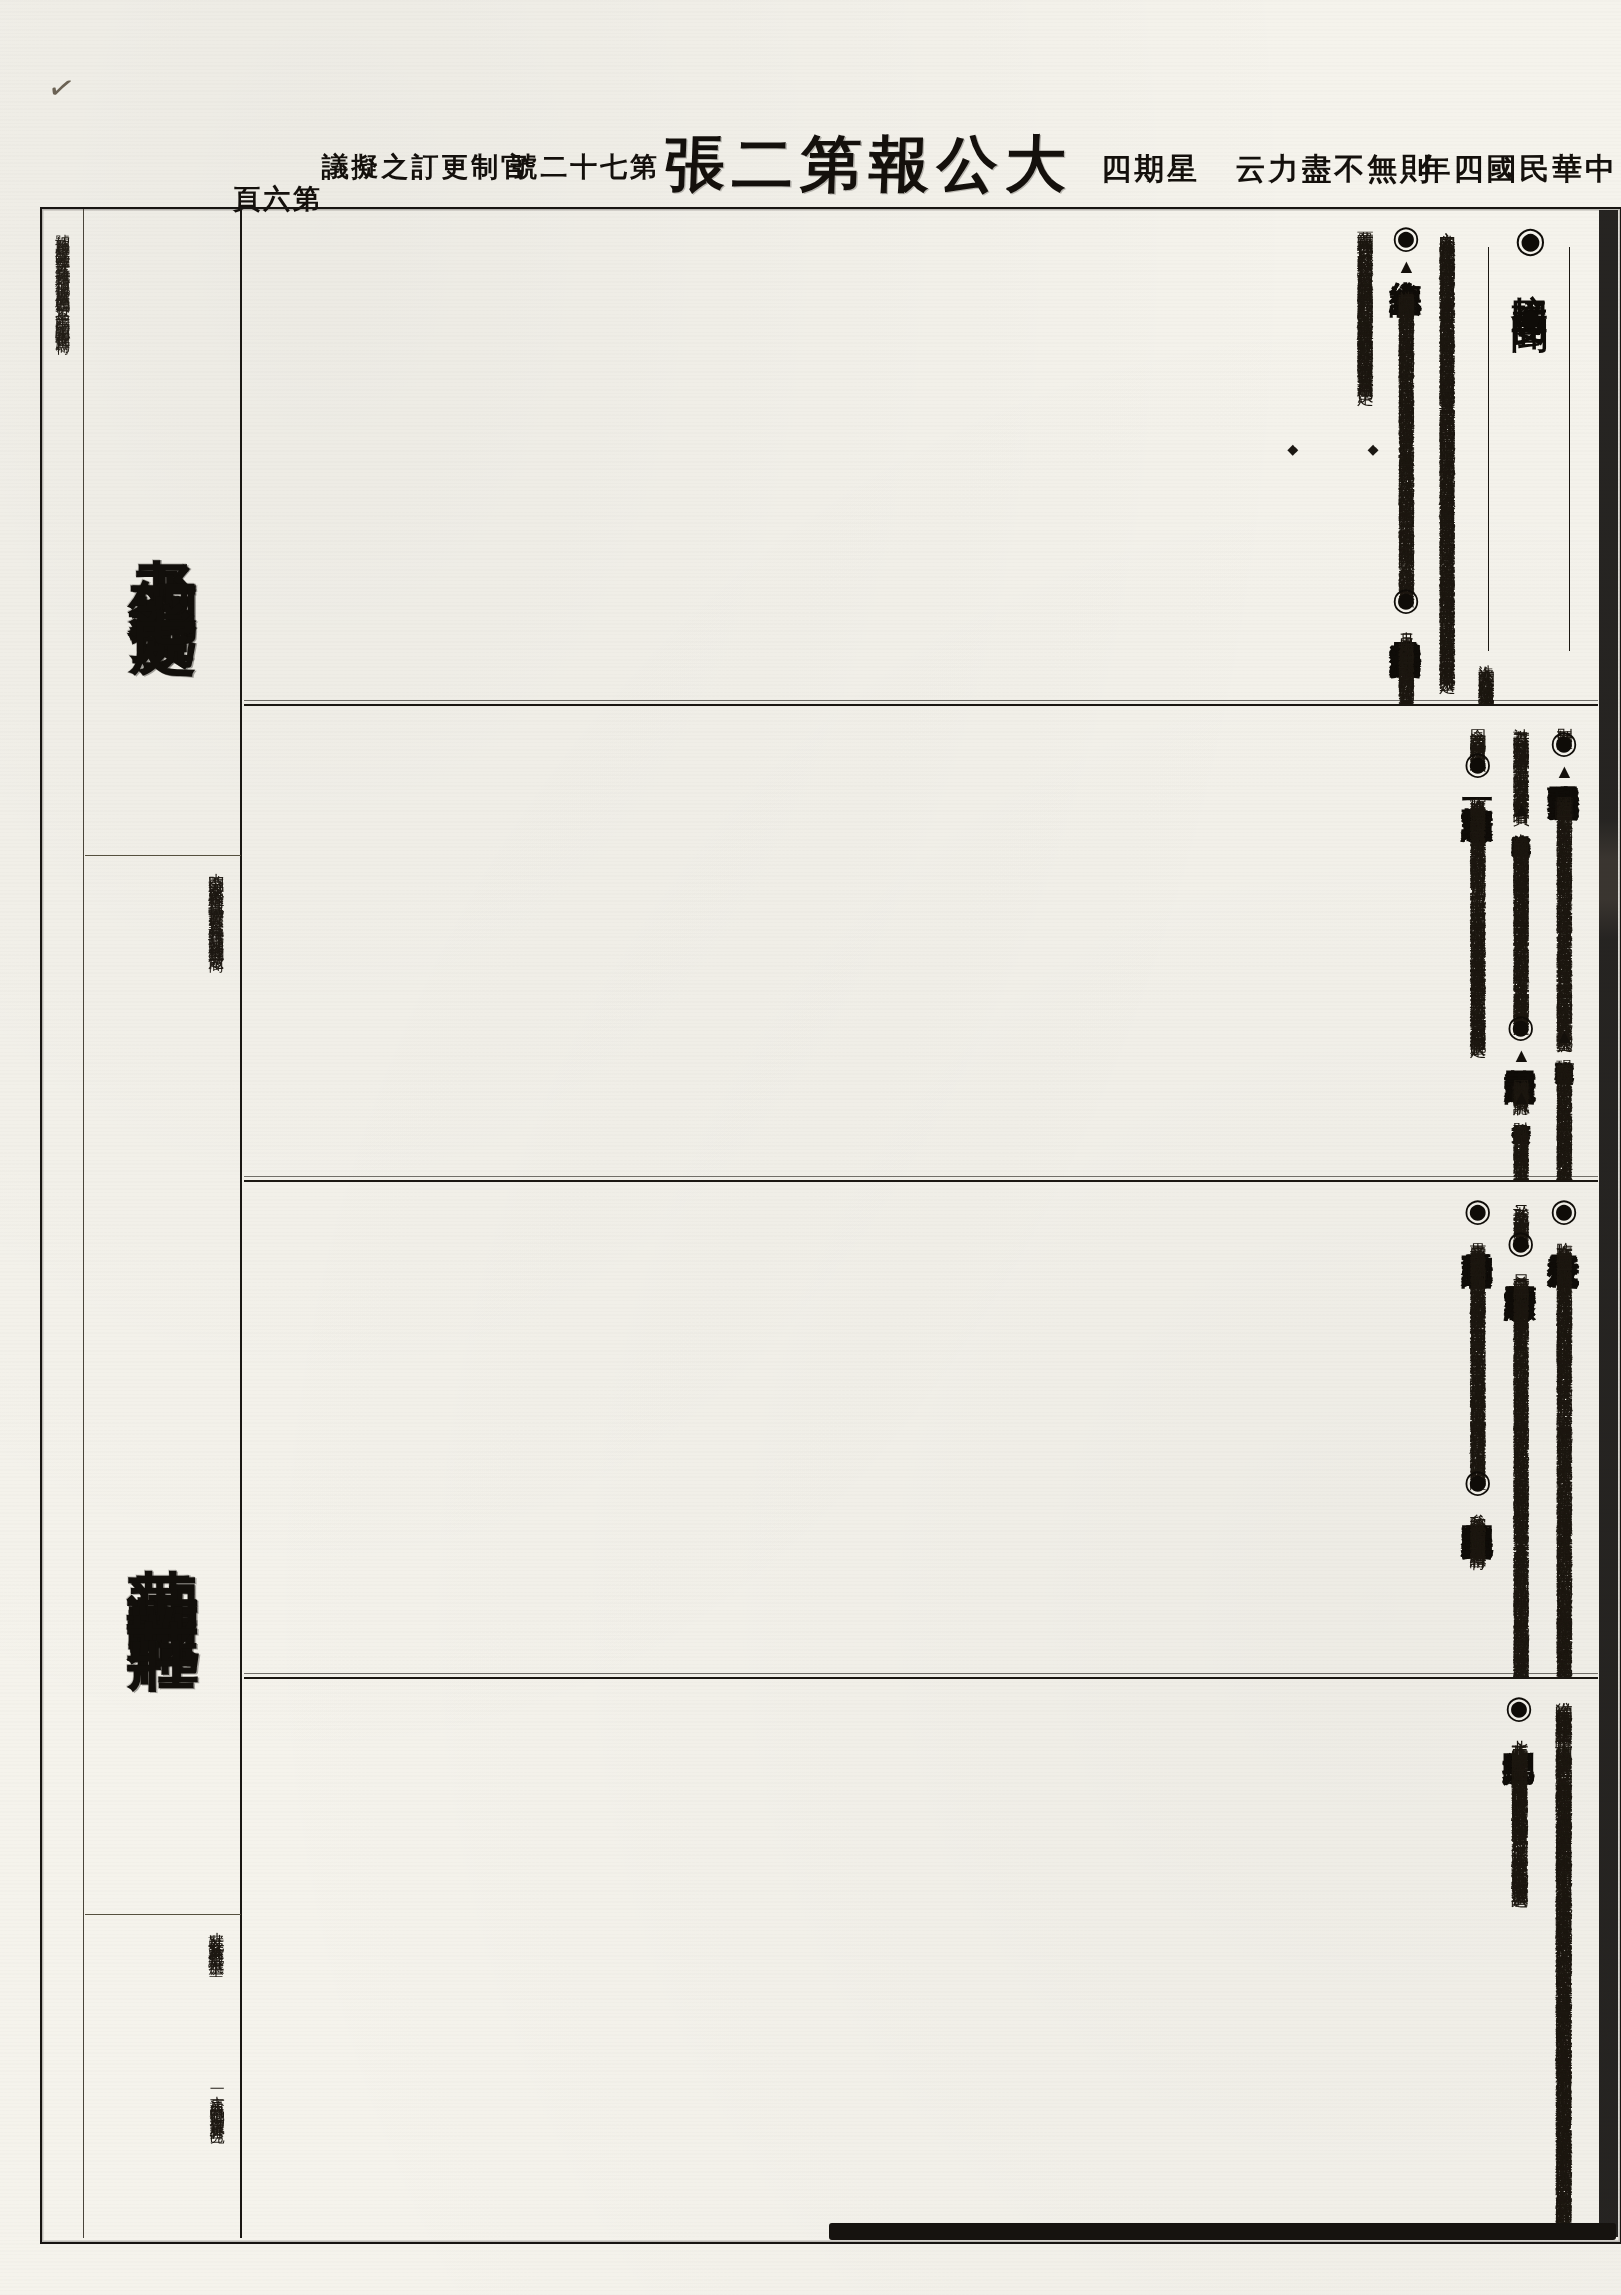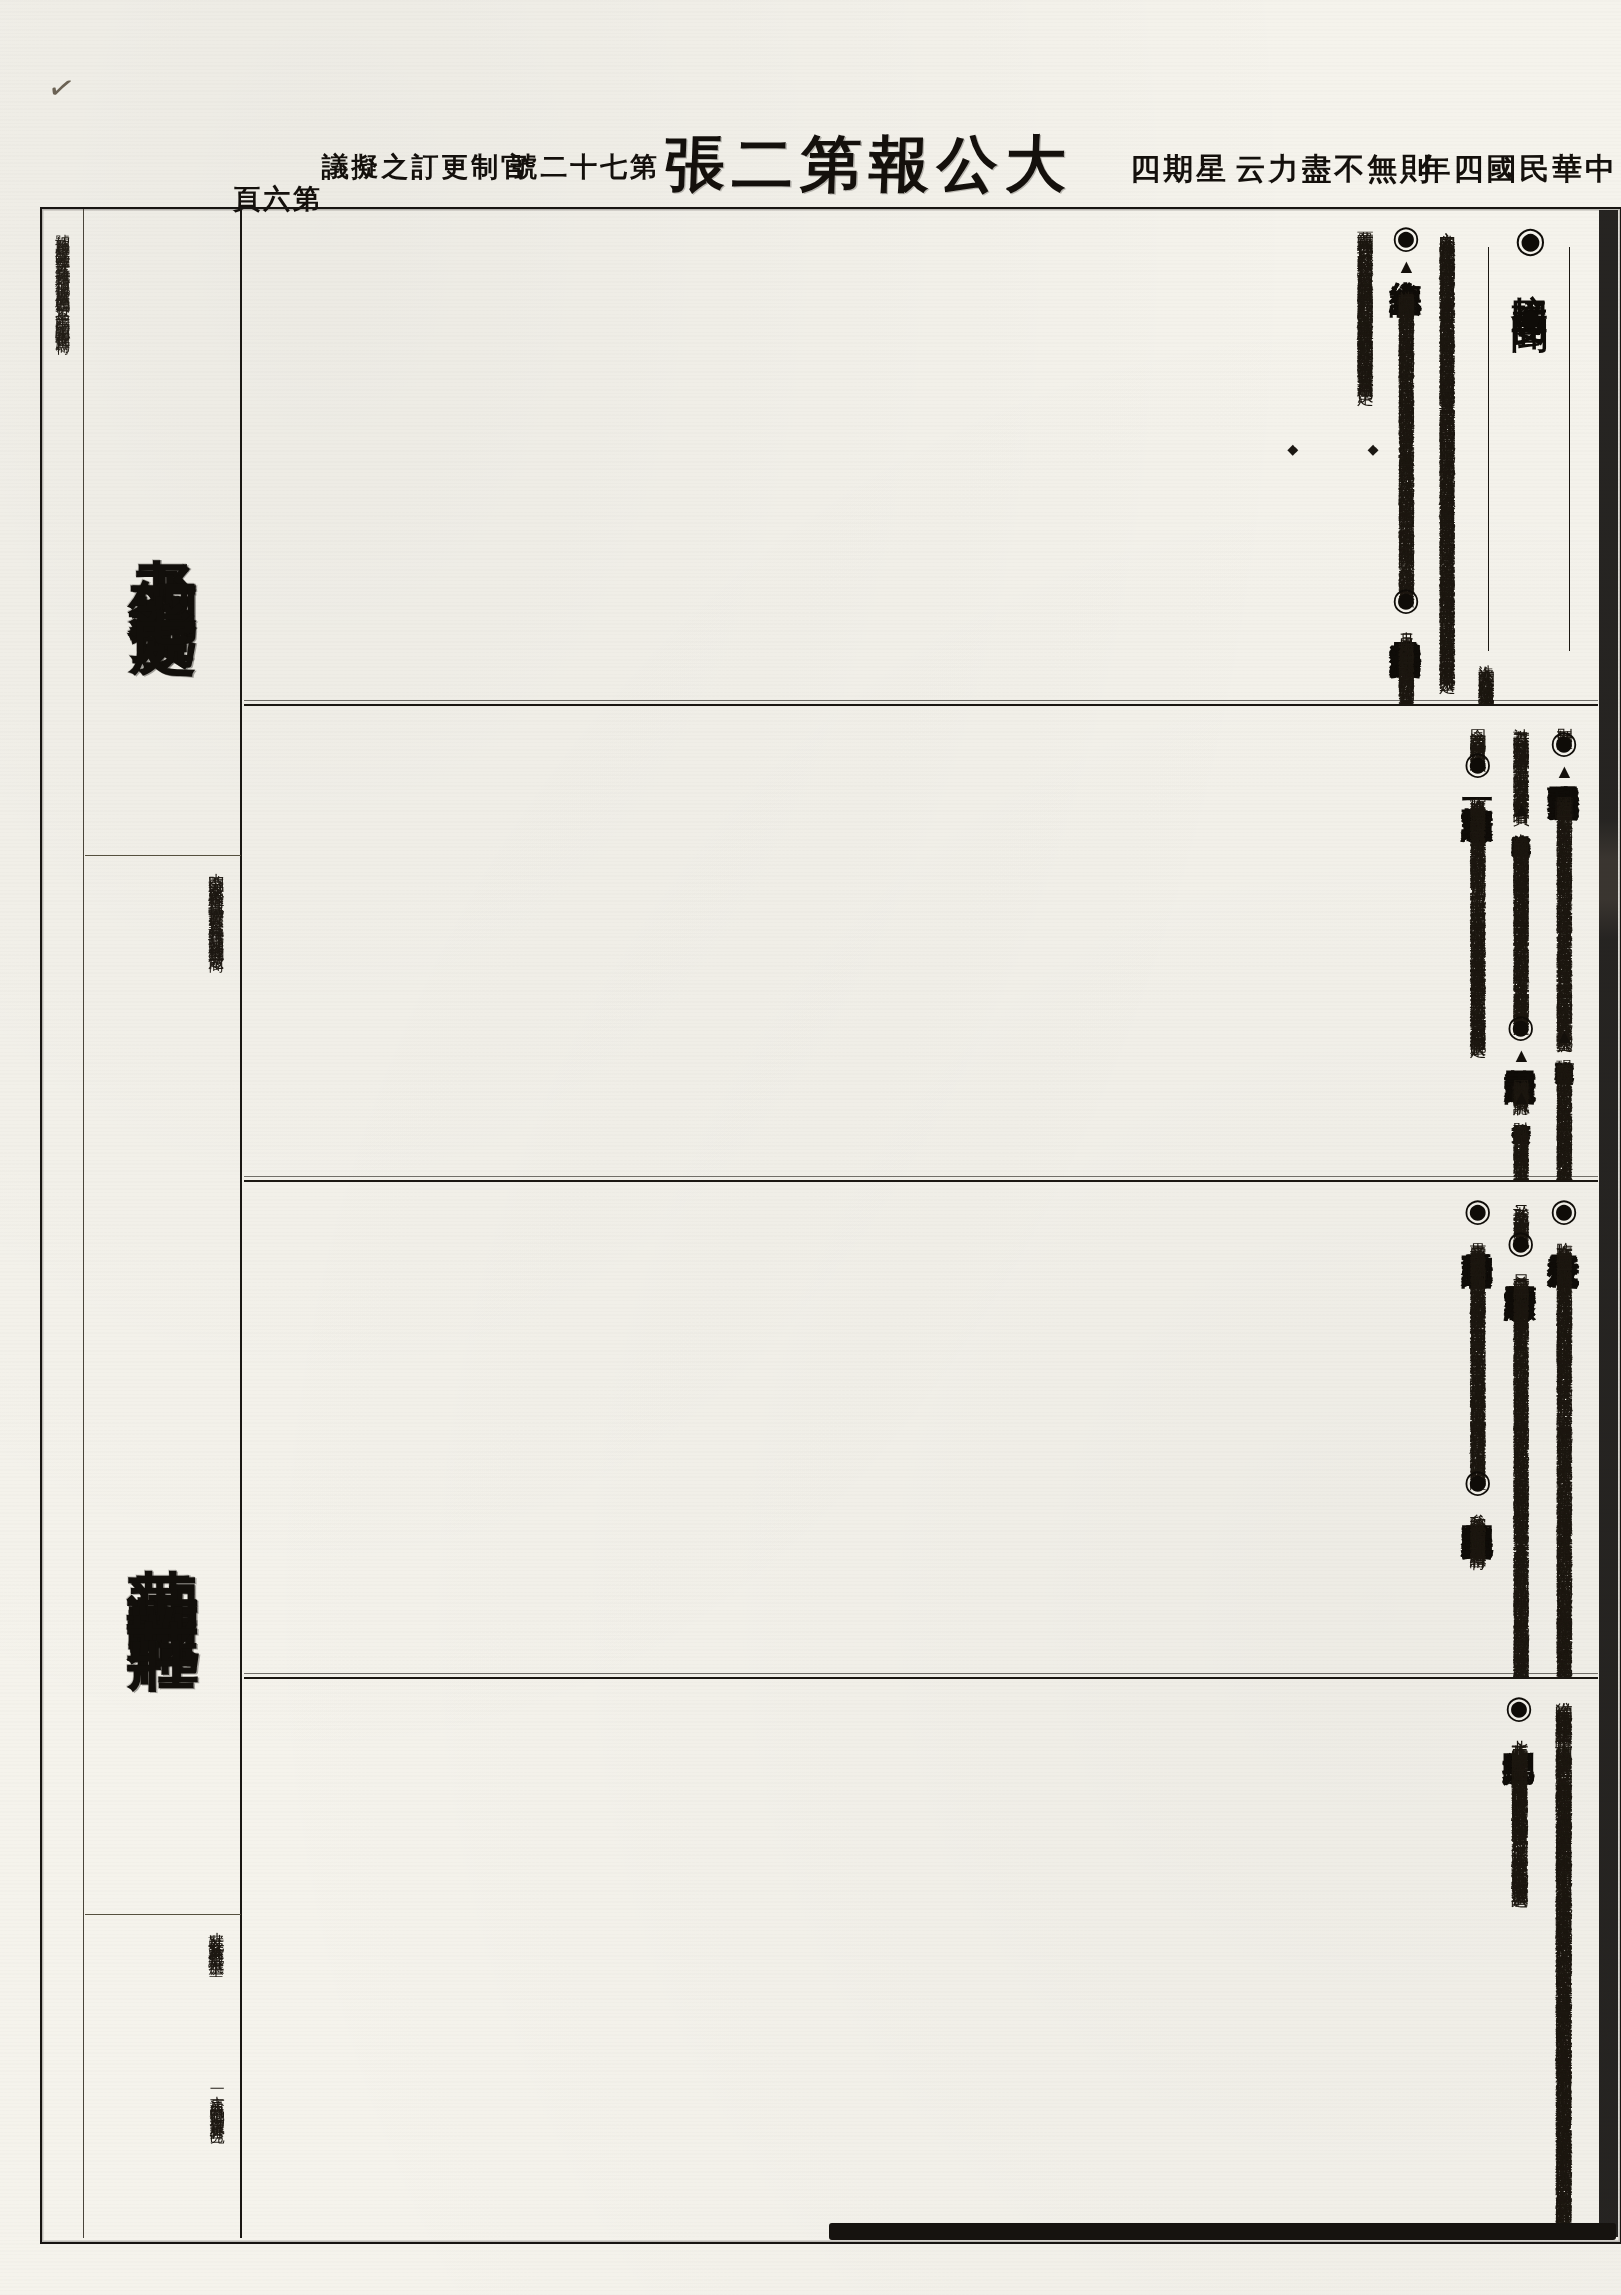--- a/index.html
+++ b/index.html
@@ -75,21 +75,21 @@
     background:linear-gradient(#1b1712,#1b1712) center/1.4px 100% no-repeat;
     font-size:14.4px;color:#1b1712;text-align:center;line-height:404px;}
 </style>
 </head>
 <body>
 
 <div class="page">
 
   <div class="mh" style="left:1462px;width:156px;">中華民國四年</div>
   <div class="mh" style="left:1253px;width:180px;">則無不盡力云</div>
-  <div class="mh" style="left:1121px;width:108px;text-align:right;">星期四</div>
+  <div class="mh" style="left:1092px;width:108px;text-align:right;">星期四</div>
   <div class="mh title" style="left:728px;width:346px;">大公報第二張</div>
   <div class="mh small" style="left:516px;width:144px;text-align:center;">第七十二號</div>
   <div class="mh small" style="left:323px;width:208px;">官制更訂之擬議</div>
   <div class="mh small" style="left:238px;width:85px;margin-top:32px;">第六頁</div>
   <div class="corner">✓</div>
 
   <div class="frame"></div>
 
   <div class="rail">
     <div class="strip vtext">號招牌及學校獎品徽章等件款式新奇雕琢精巧價格低廉貨無欺偽照碼四折算一不二如承賜顧請認明本號招牌爲荷</div>

